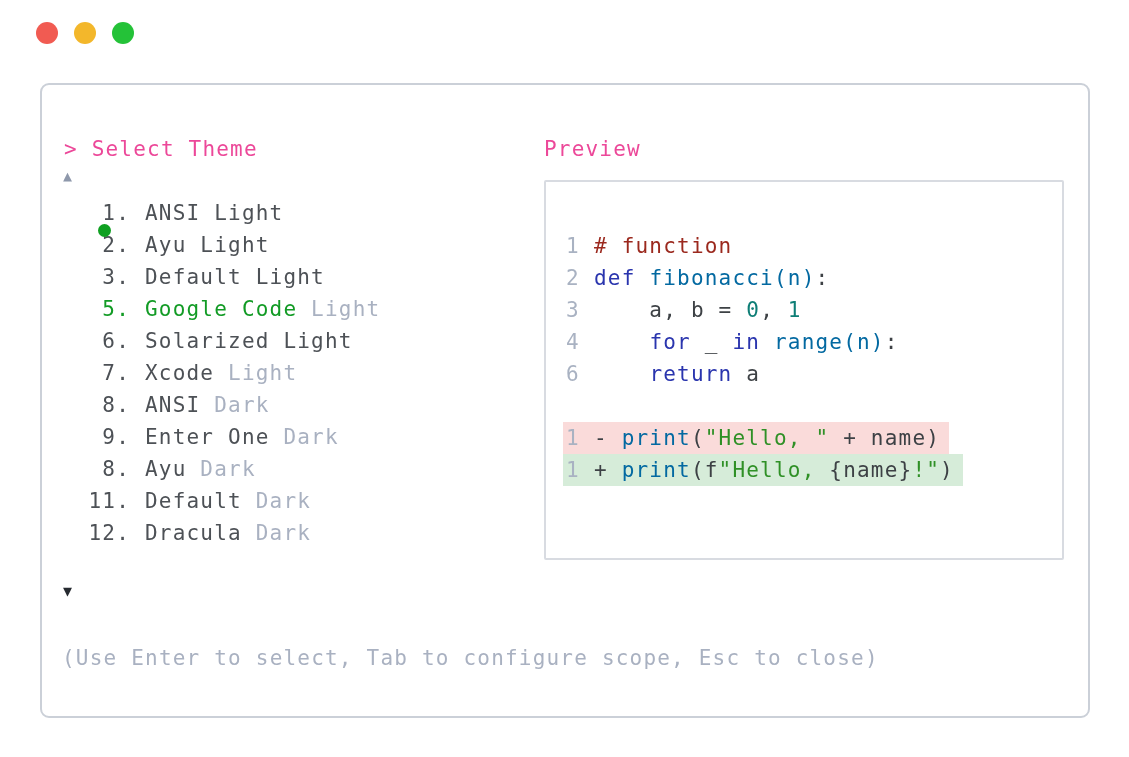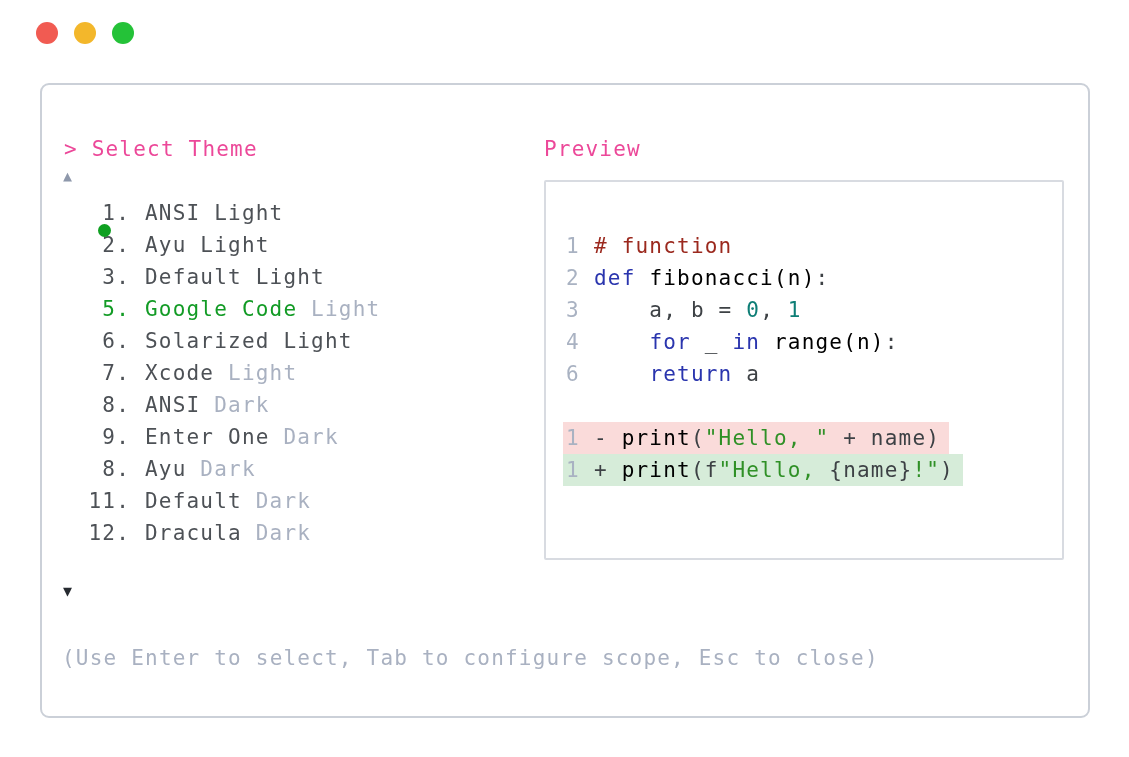--- a/index.html
+++ b/index.html
@@ -44,21 +44,21 @@
   .preview-box {
     position:absolute; left:502px; top:95px; width:520px; height:380px;
     border:2px solid #d8dbe1; border-radius:2px; background:#ffffff;
   }
   .code { position:absolute; left:20px; top:48px; right:8px; }
   .code-row { height:32px; line-height:32px; white-space:pre; font-size:21px; letter-spacing:1.2px; color:#3d4145; }
   .ln { display:inline-block; width:28px; color:#a9b2c2; }
   .tok.plain   { color:#3d4145; }
   .tok.comment { color:#9b291e; }
   .tok.kw      { color:#2a35ae; }
-  .tok.title   { color:#000000; }
+  .tok.title   { color:#0369a1; }
   .tok.number  { color:#0e7e76; }
   .tok.string  { color:#2f9026; }
   .diff { display:inline-block; padding-left:3px; padding-right:9px; margin-left:-3px; }
   .diff.removed { background:#fadbda; }
   .diff.added   { background:#d6ecd9; }
 </style>
 </head>
 <body>
 
 <div class="stage">

